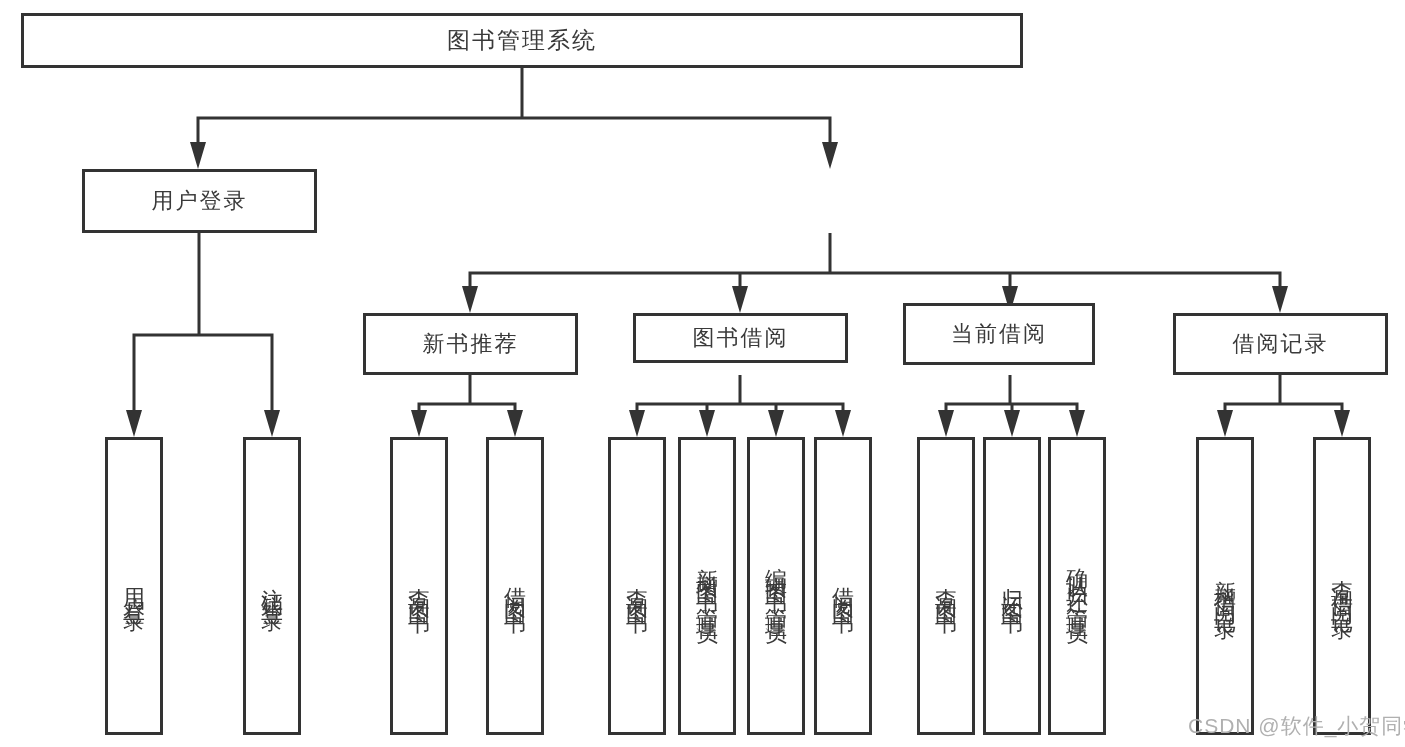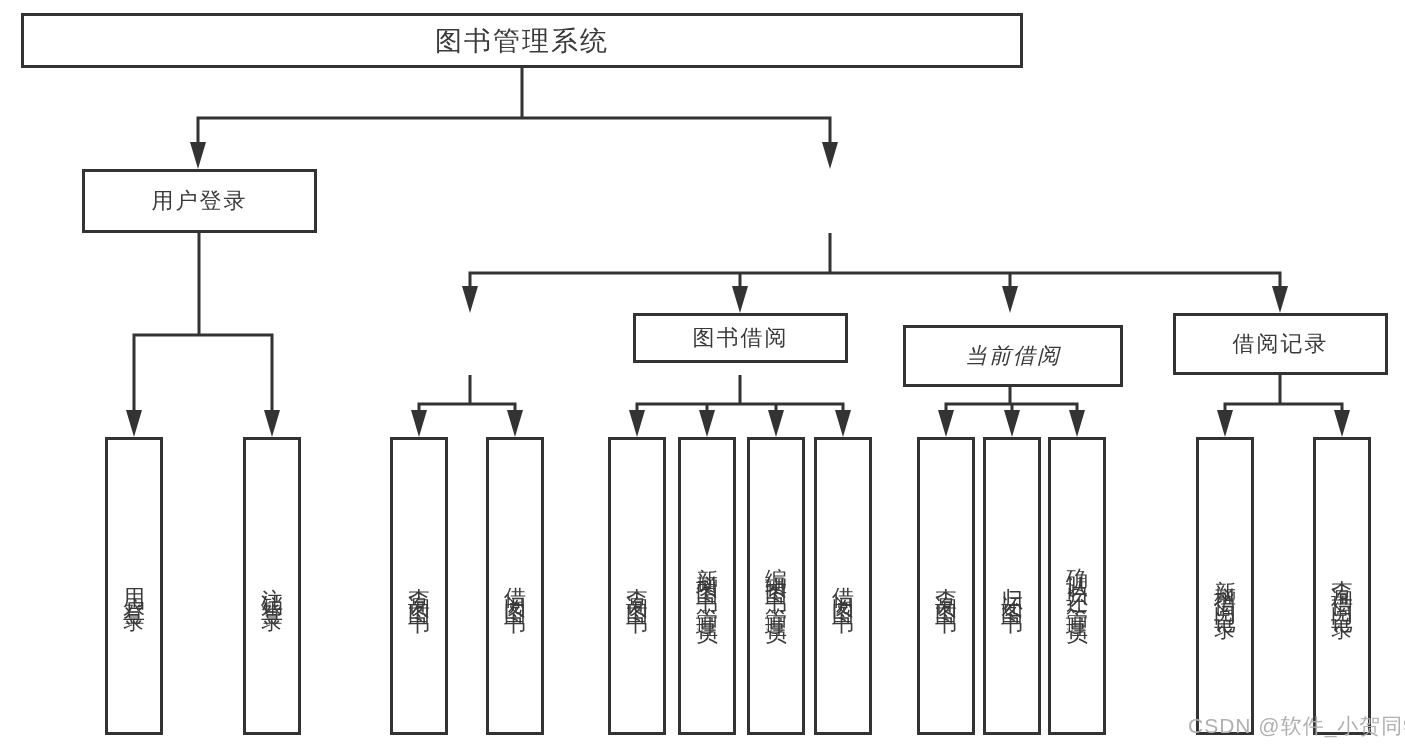--- a/index.html
+++ b/index.html
@@ -23,36 +23,36 @@
     box-sizing: border-box;
     border: 3px solid #333333;
     background: #ffffff;
     display: flex;
     align-items: center;
     justify-content: center;
     font-size: 22px;
     letter-spacing: 2px;
     color: #3a3a3a;
   }
-  .node.root { font-size: 27px; }
+  .node.root { font-size: 23px; }
   .leaf span {
     writing-mode: vertical-rl;
     text-orientation: mixed;
     letter-spacing: 8px;
     line-height: 1;
     font-size: 22px;
     color: #3a3a3a;
   }
   
   .n-root   { left: 21px;   top: 13px;  width: 1002px; height: 55px; }
   .n-login  { left: 82px;   top: 169px; width: 235px;  height: 64px; }
   .n-mgmt   { left: 712px;  top: 169px; width: 235px;  height: 64px; }
   .n-rec    { left: 363px;  top: 313px; width: 215px;  height: 62px; }
   .n-borrow { left: 633px;  top: 313px; width: 215px;  height: 50px; }
-  .n-cur    { left: 903px;  top: 325px; width: 220px;  height: 62px; font-style: italic; }
+  .n-cur    { left: 903px;  top: 303px; width: 192px;  height: 62px; }
   .n-record { left: 1173px; top: 313px; width: 215px;  height: 62px; }
   .leaf { top: 437px; width: 58px; height: 298px; }
   .lf-0  { left: 105px; }
   .lf-1  { left: 243px; }
   .lf-2  { left: 390px; }
   .lf-3  { left: 486px; }
   .lf-4  { left: 608px; }
   .lf-5  { left: 678px; }
   .lf-6  { left: 747px; }
   .lf-7  { left: 814px; }
@@ -122,20 +122,23 @@
   </svg>
 
   <div class="node root n-root">
     <span>图书管理系统</span>
   </div>
 
   <div class="node n-login">
     <span>用户登录</span>
   </div>
 
+  <div class="node n-rec">
+    <span>新书推荐</span>
+  </div>
   <div class="node n-borrow">
     <span>图书借阅</span>
   </div>
   <div class="node n-cur">
     <span>当前借阅</span>
   </div>
   <div class="node n-record">
     <span>借阅记录</span>
   </div>
 

